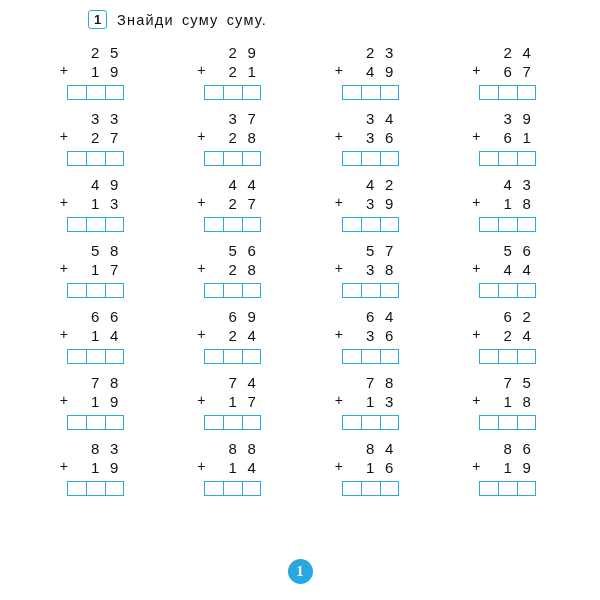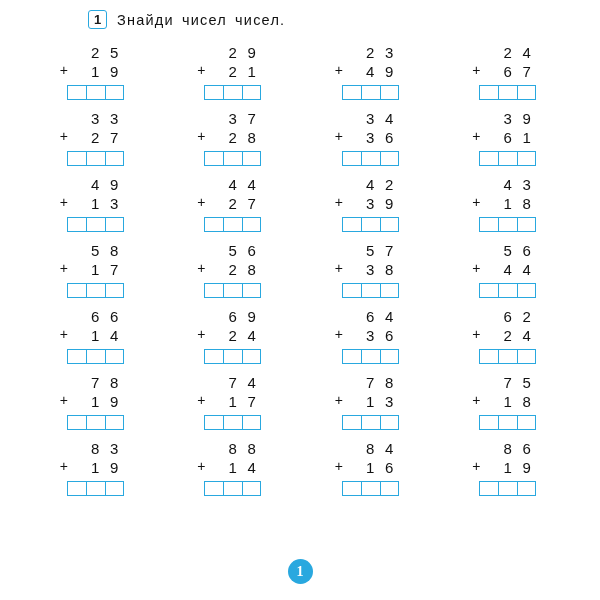--- a/index.html
+++ b/index.html
@@ -136,21 +136,21 @@
     font-family: "Liberation Serif", serif;
   }
 </style>
 </head>
 <body>
 
 <div class="page">
 
   <div class="task-header">
     <div class="task-number-box">1</div>
-    <div class="task-text">Знайди чисел чисел.</div>
+    <div class="task-text">Знайди суму суму.</div>
   </div>
 
   <div class="problems" id="problems-grid">
       <div class="problem">
         <div class="numbers">
           <div class="num-row">
             <span class="digit">2</span>
             <span class="digit">5</span>
           </div>
           <div class="num-row">

